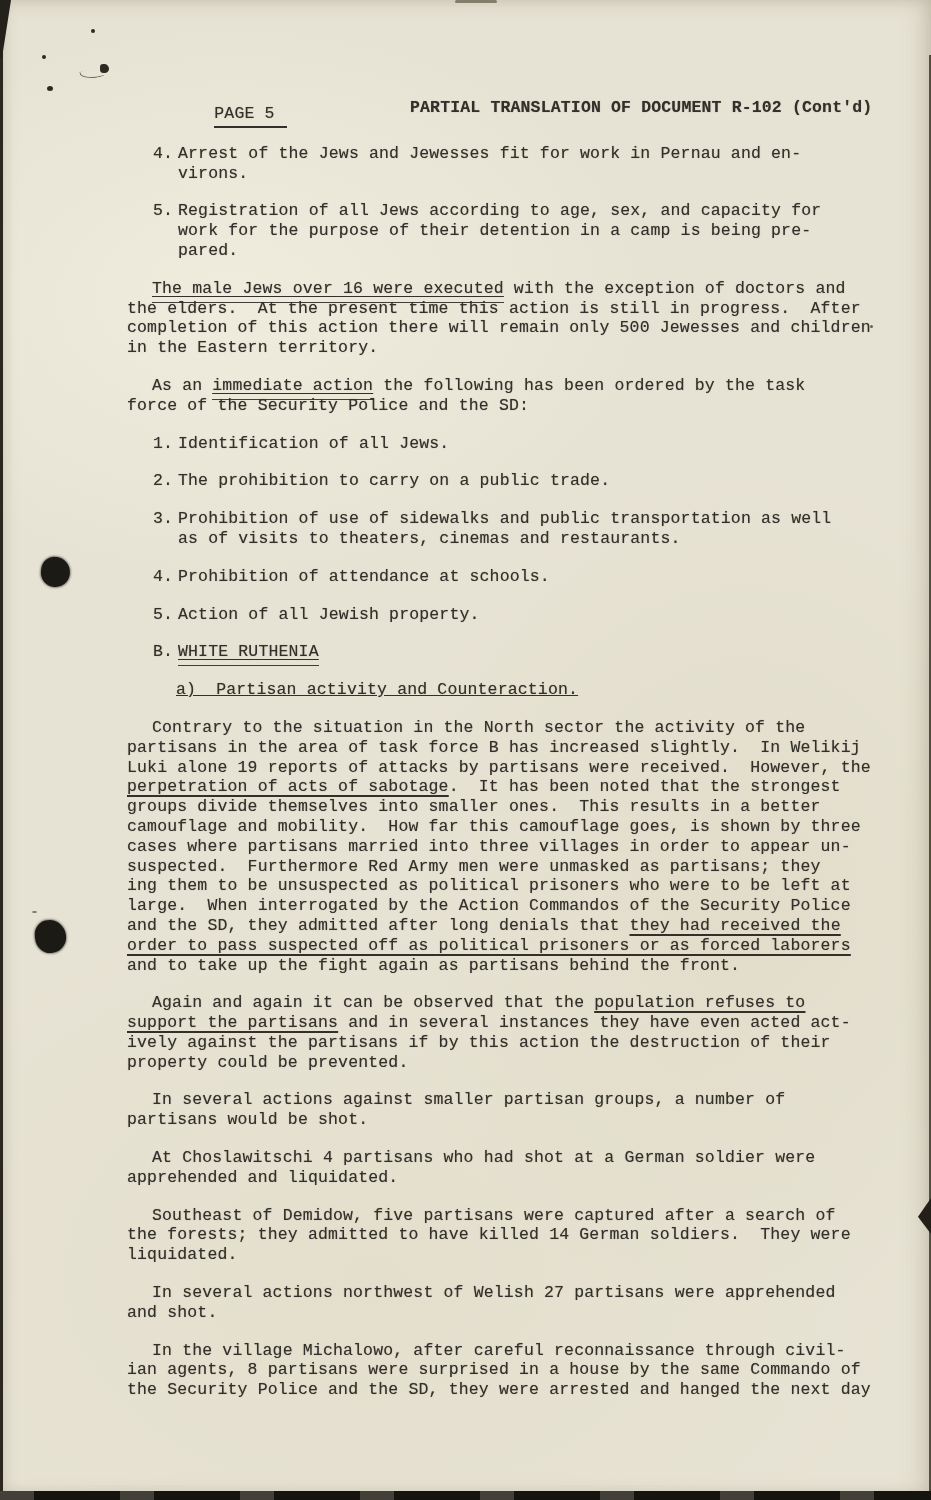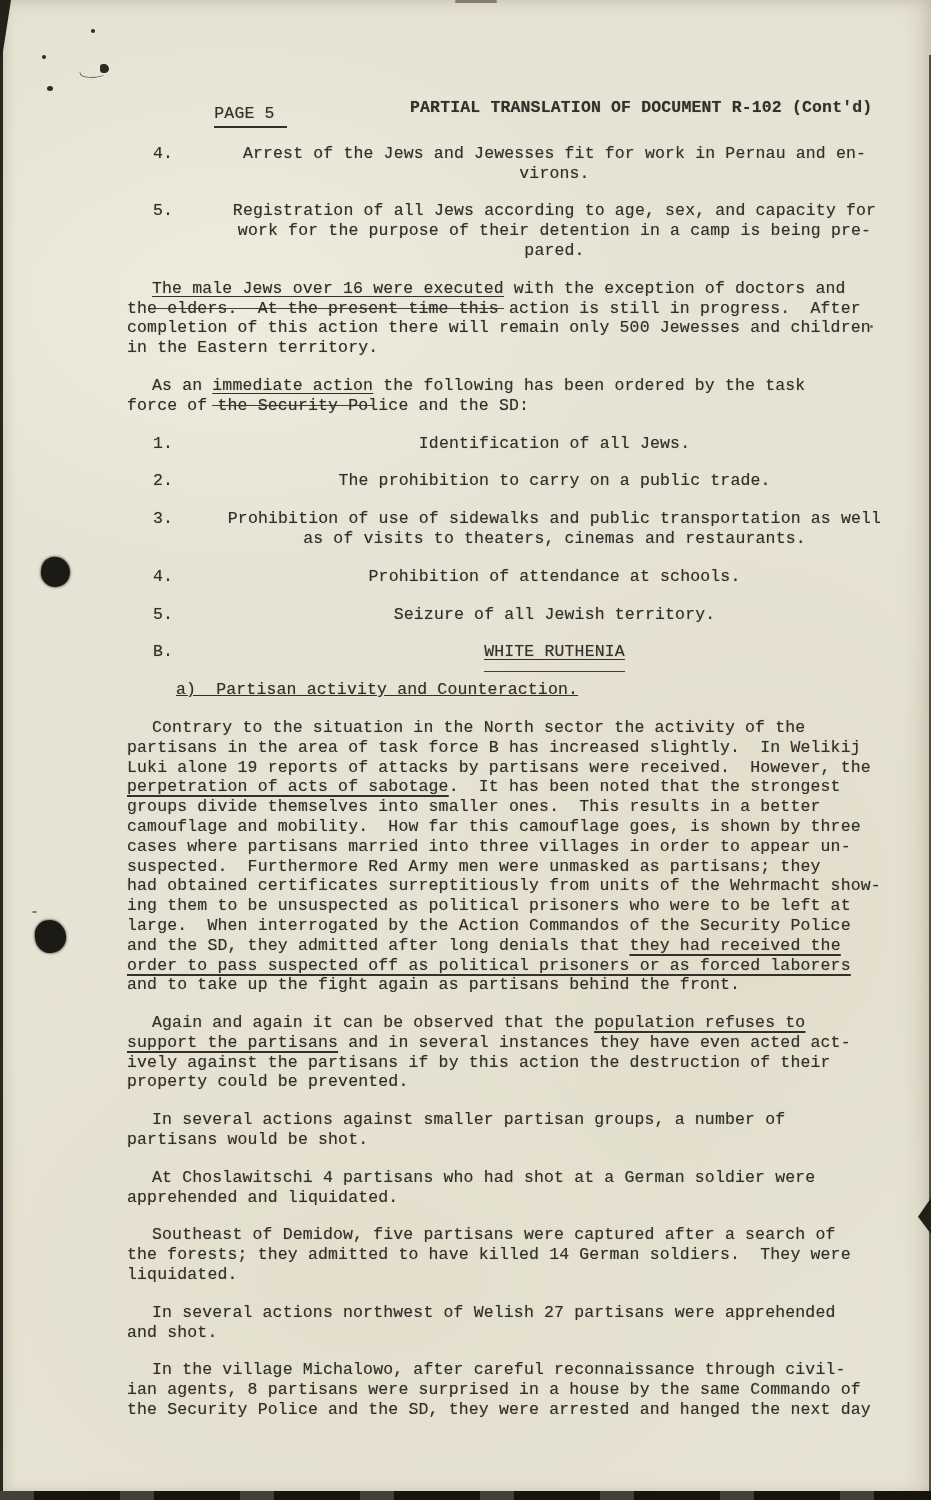--- a/index.html
+++ b/index.html
@@ -21,24 +21,24 @@
   }
   .hdr { position:relative; height:19.8px; margin-bottom:40px; white-space:pre; }
   .page-label { display:inline-block; margin-left:27px; border-bottom:2.5px solid #32302a; padding:0 12px 2px 0; }
   .doc-title { position:absolute; left:283px; top:14px;font-weight:bold; }
   .block { margin-bottom:18px; }
   .line { white-space:pre; }
   .paragraph > .line:first-child { padding-left:25px; }
   .subheading .line { padding-left:49px;text-decoration:underline; }
   .list-item, .heading { display:flex; }
   .num { flex:none; width:25px; margin-left:26px; white-space:pre; }
-  .li-lines { flex:1; min-width:0;text-align:center; }
+  .li-lines { flex:1; min-width:0; }
   .u  { text-decoration:underline; text-decoration-thickness:1.9px; text-underline-offset:3.5px; }
   .uu { text-decoration:underline; text-decoration-thickness:1.2px; text-underline-offset:2.5px;
-        border-bottom:1.3px solid rgba(50,48,42,0.92); padding-bottom:10px; }
+        border-bottom:1.3px solid rgba(50,48,42,0.92); padding-bottom:4px; }
   
   .edge-left   { position:absolute; left:0; top:0; width:3px; height:1500px; background:#2a271f; }
   .corner-wedge{ position:absolute; left:0; top:0; width:11px; height:58px; background:#24211a;
                  clip-path:polygon(0 0,100% 0,18% 100%,0 100%); }
   .edge-right  { position:absolute; right:0; top:55px; width:2px; height:1445px; background:#3c382c; opacity:0.85; }
   .edge-bottom { position:absolute; left:0; bottom:0; width:931px; height:9px; background:#16140e;
                  background-image:repeating-linear-gradient(90deg, rgba(225,220,205,0.22) 0 34px, transparent 34px 120px); }
   .top-smudge  { position:absolute; left:455px; top:0; width:42px; height:3px; background:#57523f; opacity:0.65; border-radius:2px; }
   .hole { position:absolute; background:#1b1a15; border-radius:46% 54% 50% 50%;
           box-shadow:0 0 2px 1px rgba(40,38,30,0.5); }
@@ -114,42 +114,41 @@
         </div>
         <div class="block list-item">
           <span class="num">4.</span>
           <div class="li-lines">
             <div class="line"><span>Prohibition of attendance at schools.</span></div>
           </div>
         </div>
         <div class="block list-item">
           <span class="num">5.</span>
           <div class="li-lines">
-            <div class="line"><span>Seizure of all Jewish territory.</span></div>
+            <div class="line"><span>Action of all Jewish property.</span></div>
           </div>
         </div>
         <div class="block heading">
           <span class="num">B.</span>
           <div class="li-lines">
             <div class="line"><span class="uu">WHITE RUTHENIA</span></div>
           </div>
         </div>
         <div class="block subheading">
           <div class="line"><span>a)  Partisan activity and Counteraction.</span></div>
         </div>
         <div class="block paragraph">
           <div class="line"><span>Contrary to the situation in the North sector the activity of the</span></div>
           <div class="line"><span>partisans in the area of task force B has increased slightly.  In Welikij</span></div>
           <div class="line"><span>Luki alone 19 reports of attacks by partisans were received.  However, the</span></div>
           <div class="line"><span class="u">perpetration of acts of sabotage</span><span>.  It has been noted that the strongest</span></div>
           <div class="line"><span>groups divide themselves into smaller ones.  This results in a better</span></div>
           <div class="line"><span>camouflage and mobility.  How far this camouflage goes, is shown by three</span></div>
           <div class="line"><span>cases where partisans married into three villages in order to appear un-</span></div>
           <div class="line"><span>suspected.  Furthermore Red Army men were unmasked as partisans; they</span></div>
-          <div class="line"><span>had obtained certificates surreptitiously from units of the Wehrmacht show-</span></div>
           <div class="line"><span>ing them to be unsuspected as political prisoners who were to be left at</span></div>
           <div class="line"><span>large.  When interrogated by the Action Commandos of the Security Police</span></div>
           <div class="line"><span>and the SD, they admitted after long denials that </span><span class="u">they had received the</span></div>
           <div class="line"><span class="u">order to pass suspected off as political prisoners or as forced laborers</span></div>
           <div class="line"><span>and to take up the fight again as partisans behind the front.</span></div>
         </div>
         <div class="block paragraph">
           <div class="line"><span>Again and again it can be observed that the </span><span class="u">population refuses to</span></div>
           <div class="line"><span class="u">support the partisans</span><span> and in several instances they have even acted act-</span></div>
           <div class="line"><span>ively against the partisans if by this action the destruction of their</span></div>

